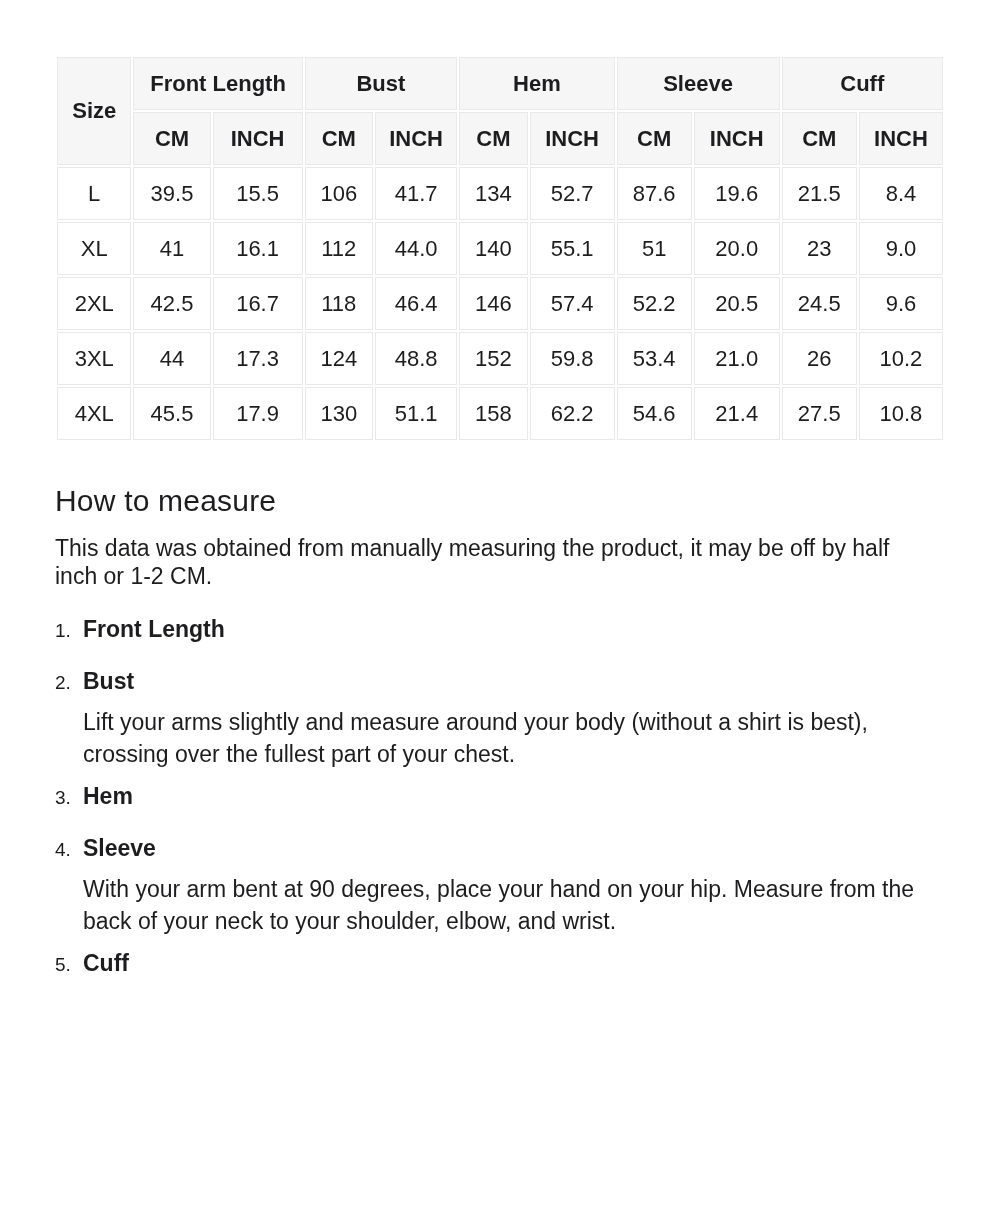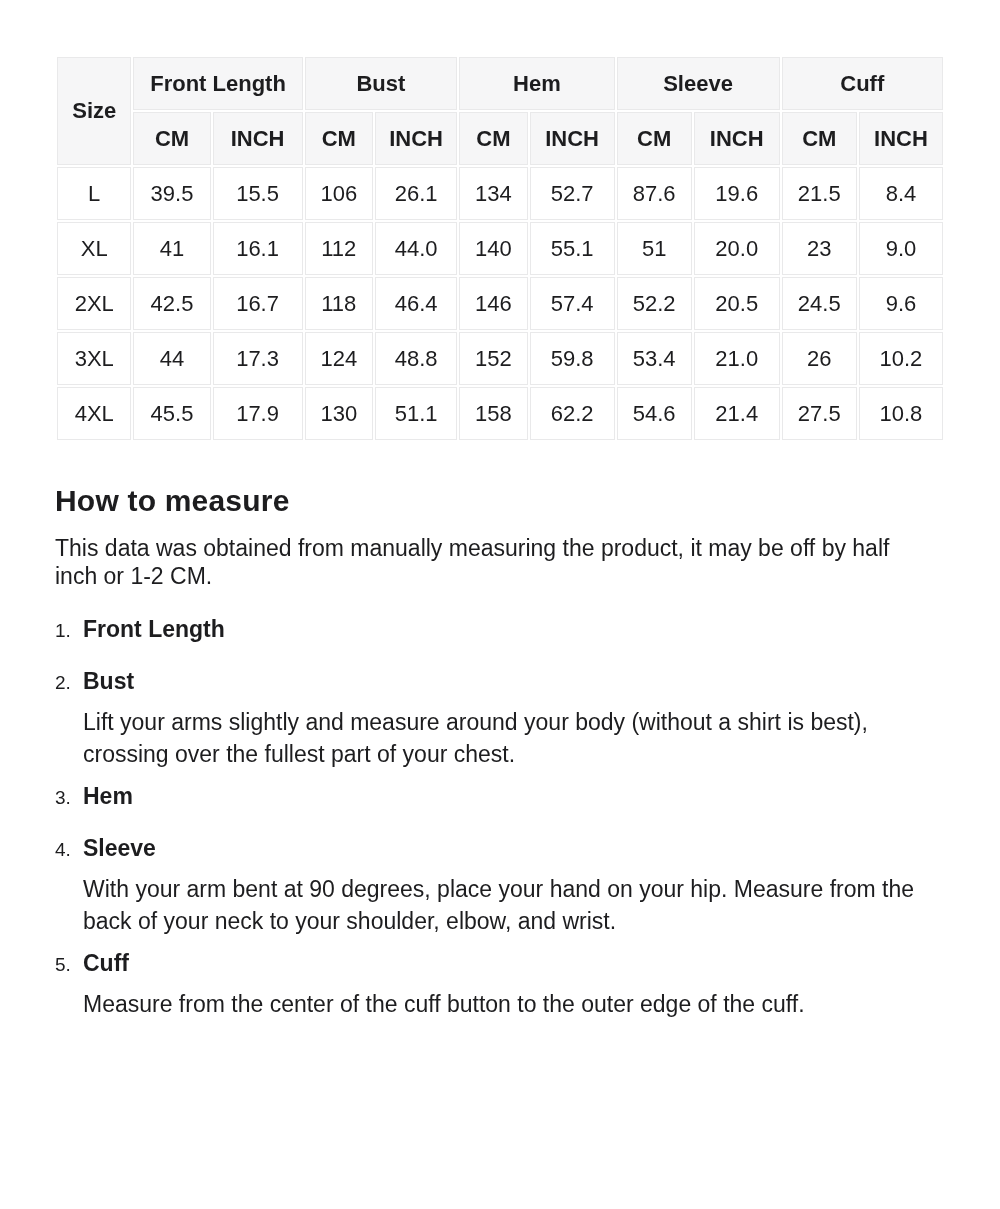--- a/index.html
+++ b/index.html
@@ -35,21 +35,21 @@
   table.size-chart tbody th,
   table.size-chart tbody td {
     background: #ffffff;
     font-weight: normal;
   }
 
   
   h2.htm-title {
     margin: 42px 0 16px 0;
     font-size: 30px;
-    font-weight: bold;
+    font-weight: normal;
     letter-spacing: 0.2px;
   }
   p.htm-intro {
     font-size: 23px;
     line-height: 28px;
     max-width: 872px;
     margin: 0 0 26px 0;
   }
   ol.htm-steps {
     list-style: none;
@@ -136,21 +136,21 @@
         <th>INCH</th>
       </tr>
   </thead>
   <tbody>
 
       <tr>
         <th>L</th>
         <td>39.5</td>
         <td>15.5</td>
         <td>106</td>
-        <td>26.1</td>
+        <td>41.7</td>
         <td>134</td>
         <td>52.7</td>
         <td>87.6</td>
         <td>19.6</td>
         <td>21.5</td>
         <td>8.4</td>
       </tr>
 
       <tr>
         <th>XL</th>
@@ -243,16 +243,15 @@
       <div class="step-body">
         <div class="step-title">Sleeve</div>
         <div class="step-desc">With your arm bent at 90 degrees, place your hand on your hip. Measure from the back of your neck to your shoulder, elbow, and wrist.</div>
       </div>
     </li>
 
     <li>
       <span class="step-marker">5.</span>
       <div class="step-body">
         <div class="step-title">Cuff</div>
-        <div class="step-desc">Measure from the center of the cuff button to the outer edge of the cuff.</div>
       </div>
     </li>
   </ol>
 
 </body></html>

